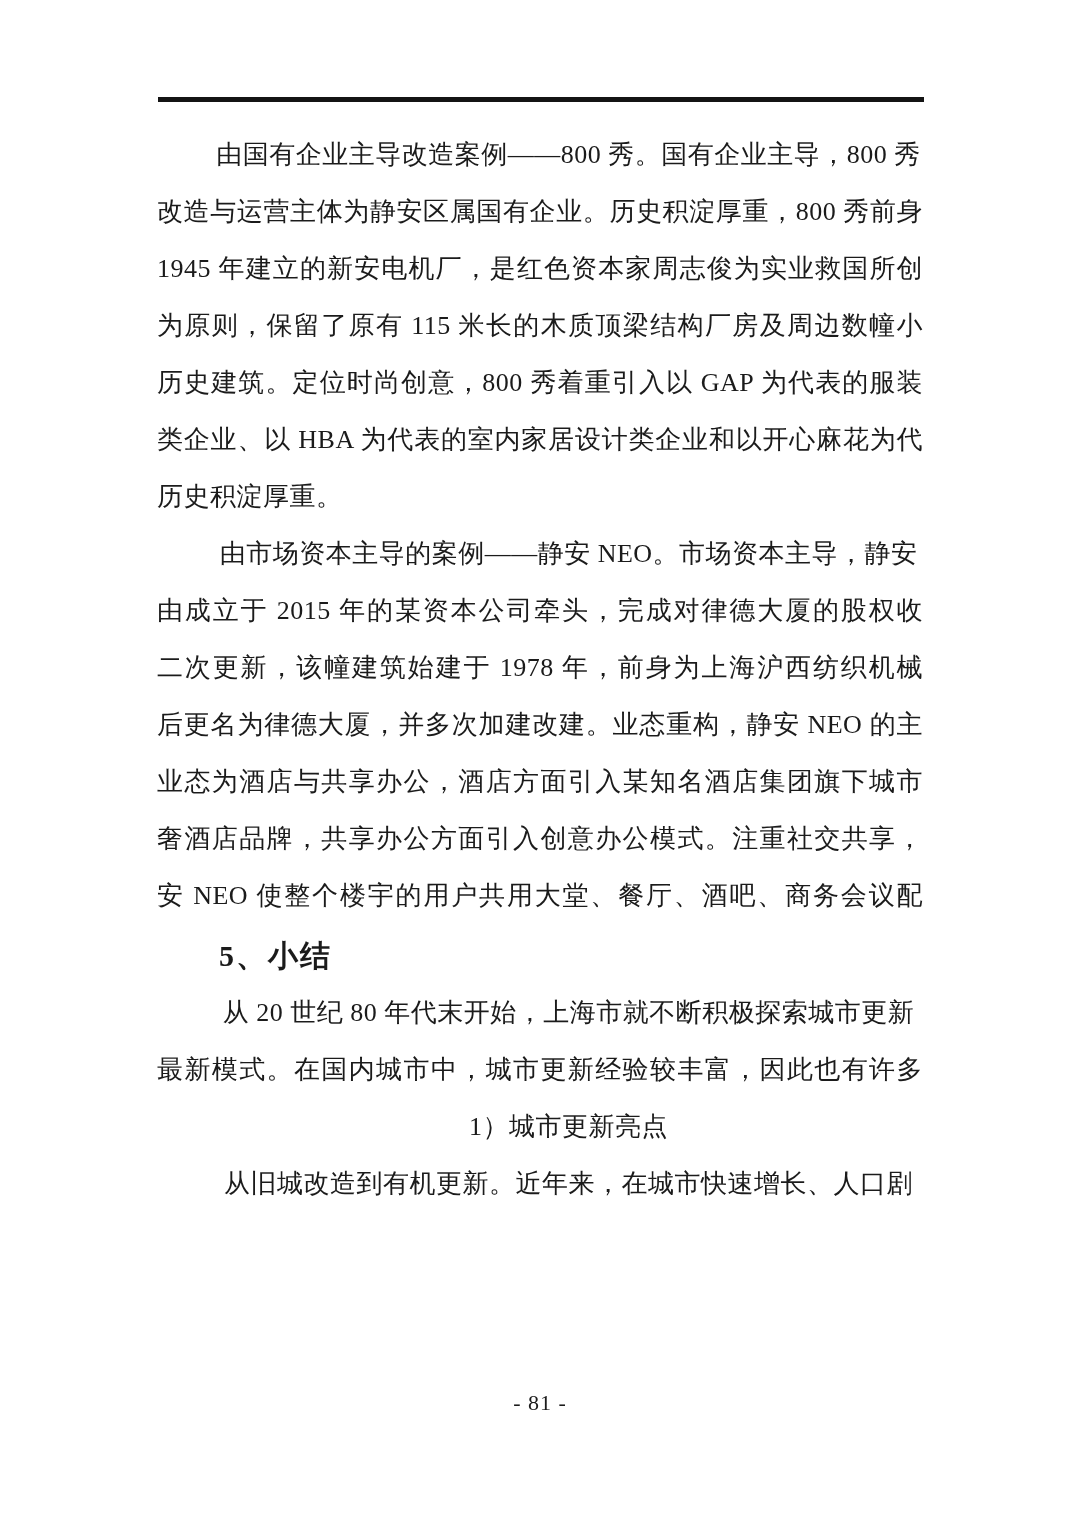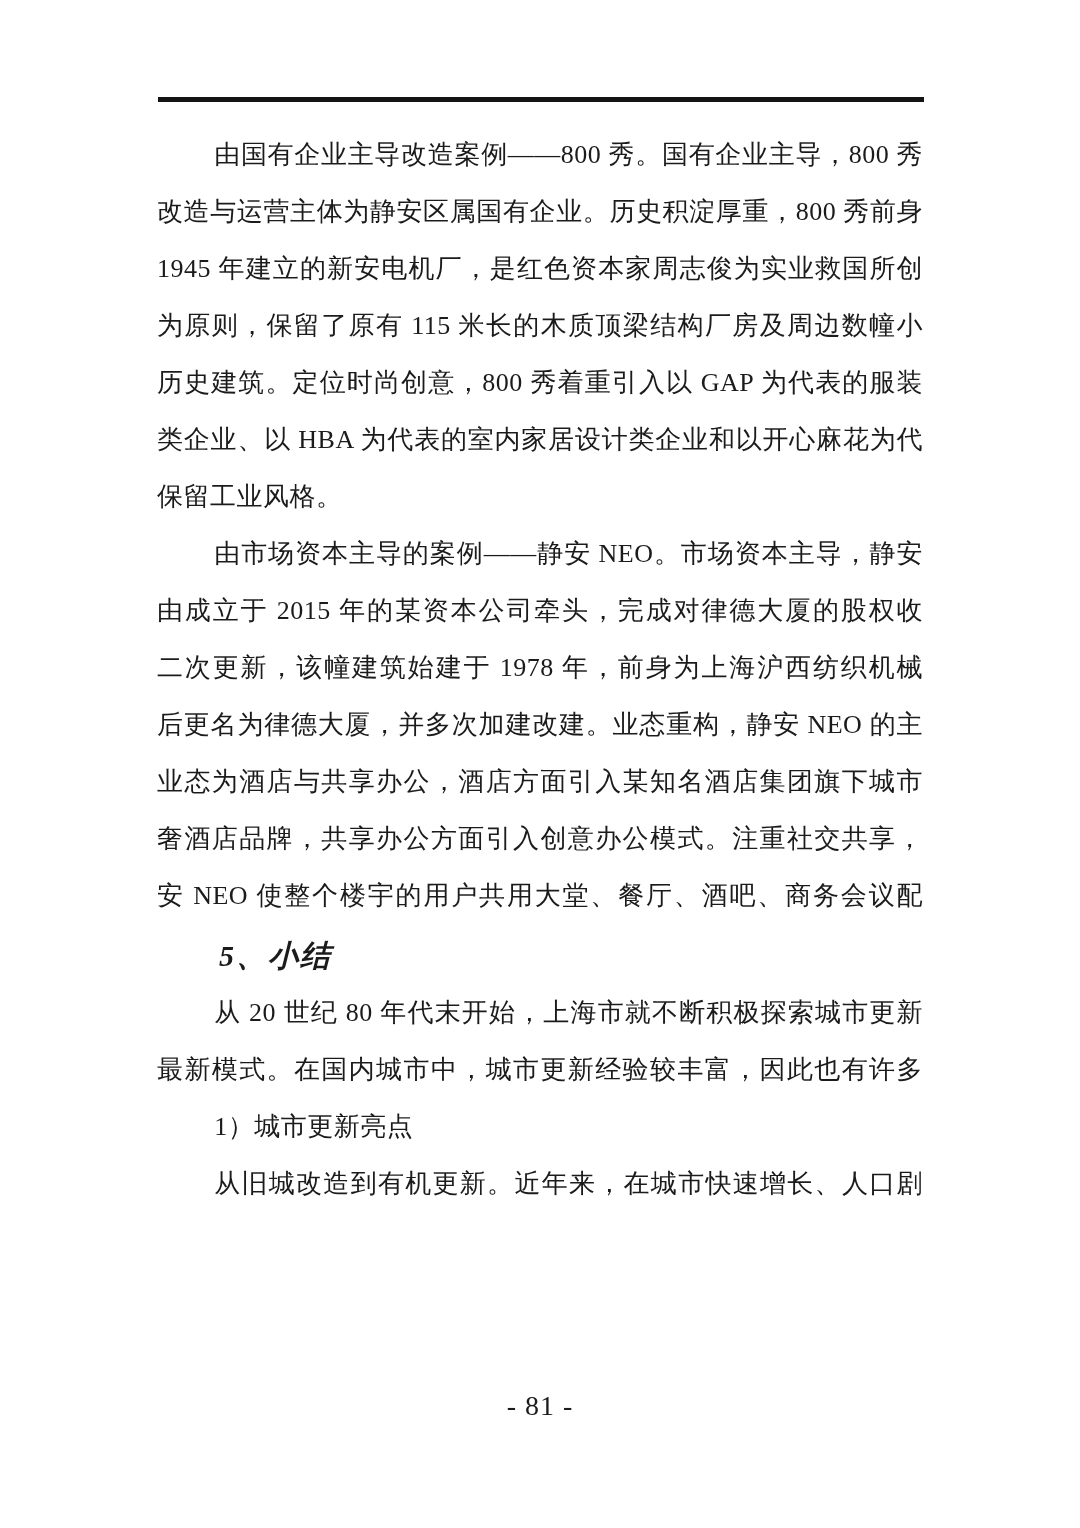--- a/index.html
+++ b/index.html
@@ -38,55 +38,55 @@
     white-space: nowrap;
   }
   .line.justify {
     white-space: normal;
     text-align: justify;
     text-align-last: justify;
     overflow: hidden;
   }
   .line.indent {
     text-indent: 2.2em;
+    text-align: center;
   }
   .heading {
     height: 57px;
     line-height: 57px;
     padding-left: 62px;
     font-size: 30px;
     font-weight: bold;
     letter-spacing: 2px;
     margin-top: 3px;
-    font-style: italic;
   }
   .footer {
     position: absolute;
     left: 0;
     top: 1390px;
     width: 100%;
     text-align: center;
-    font-size: 28px;
+    font-size: 22px;
     letter-spacing: 1px;
     color: #1b1b1b;
   }
 </style>
 </head>
 <body>
 
 <div class="page">
   <div class="header-rule"></div>
   <div class="content">
       <div class="line indent justify">由国有企业主导改造案例——800 秀。国有企业主导，800 秀的</div>
       <div class="line justify">改造与运营主体为静安区属国有企业。历史积淀厚重，800 秀前身为</div>
       <div class="line justify">1945 年建立的新安电机厂，是红色资本家周志俊为实业救国所创办</div>
       <div class="line justify">为原则，保留了原有 115 米长的木质顶梁结构厂房及周边数幢小型</div>
       <div class="line justify">历史建筑。定位时尚创意，800 秀着重引入以 GAP 为代表的服装设计</div>
       <div class="line justify">类企业、以 HBA 为代表的室内家居设计类企业和以开心麻花为代表</div>
-      <div class="line">保留工业风格。</div>
+      <div class="line">历史积淀厚重。</div>
       <div class="line indent justify">由市场资本主导的案例——静安 NEO。市场资本主导，静安 NEO</div>
       <div class="line justify">由成立于 2015 年的某资本公司牵头，完成对律德大厦的股权收购。</div>
       <div class="line justify">二次更新，该幢建筑始建于 1978 年，前身为上海沪西纺织机械厂，</div>
       <div class="line justify">后更名为律德大厦，并多次加建改建。业态重构，静安 NEO 的主要</div>
       <div class="line justify">业态为酒店与共享办公，酒店方面引入某知名酒店集团旗下城市轻</div>
       <div class="line justify">奢酒店品牌，共享办公方面引入创意办公模式。注重社交共享，静</div>
       <div class="line justify">安 NEO 使整个楼宇的用户共用大堂、餐厅、酒吧、商务会议配套、</div>
       <div class="heading">5、小结</div>
       <div class="line indent justify">从 20 世纪 80 年代末开始，上海市就不断积极探索城市更新的</div>
       <div class="line justify">最新模式。在国内城市中，城市更新经验较丰富，因此也有许多值</div>

